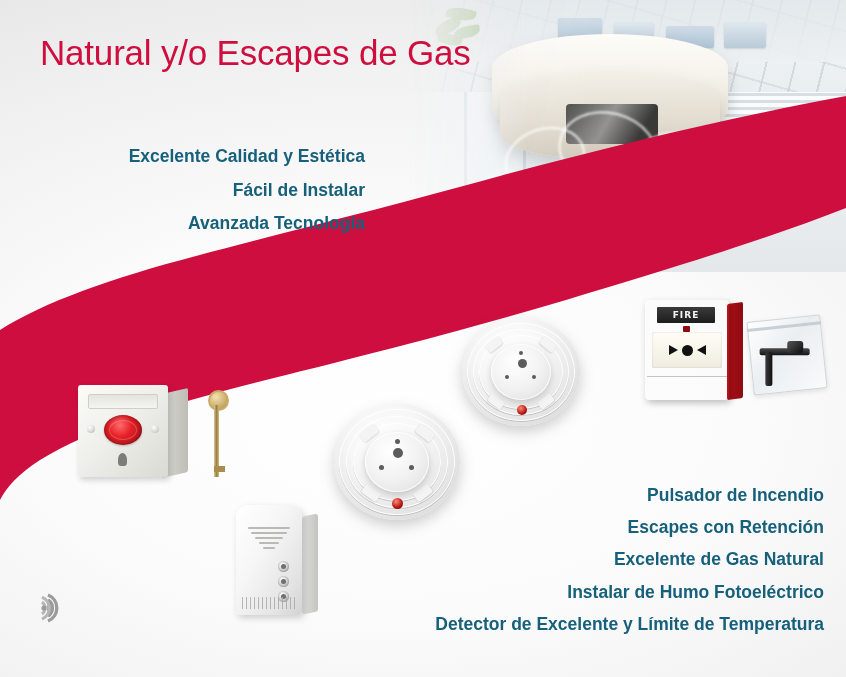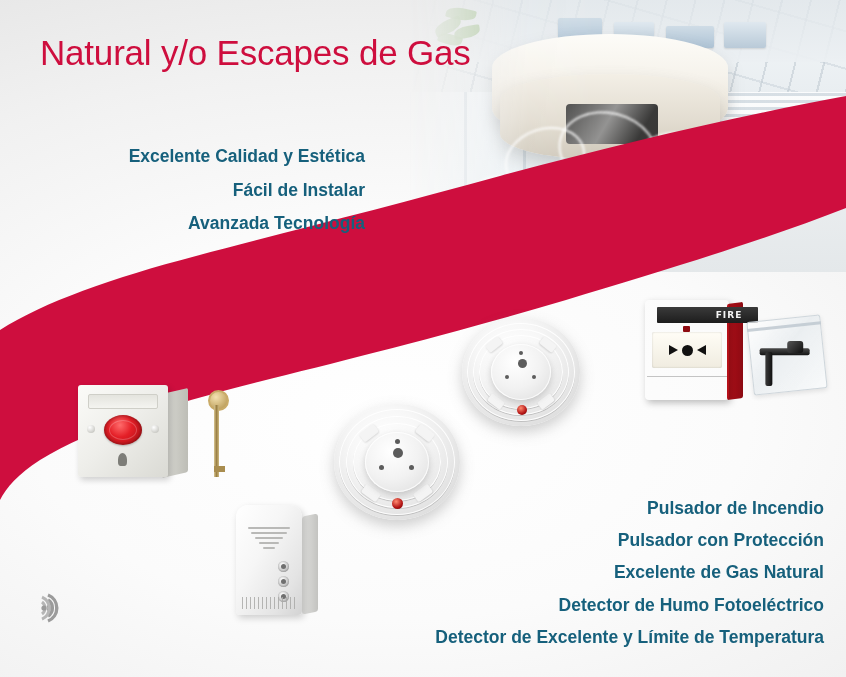--- a/index.html
+++ b/index.html
@@ -91,21 +91,21 @@
   #title .l2{display:block;padding-left:18px;}
 
   #bullets{
     position:absolute;left:20px;top:140px;width:345px;
     text-align:right;color:#16607c;
     font-size:17.5px;line-height:1.92;font-weight:600;
   }
 
   
   #products{
-    position:absolute;right:22px;bottom:24px;width:560px;
+    position:absolute;right:22px;bottom:37px;width:560px;
     text-align:right;color:#16607c;
     font-size:17.5px;line-height:1.84;font-weight:700;
   }
 
   
   #logo{position:absolute;left:14px;bottom:12px;width:108px;height:74px;}
   #logo-mark{position:absolute;left:22px;top:0;width:38px;height:34px;}
   #logo-text{
     position:absolute;left:0;bottom:2px;
     color:#d2003c;font-size:40px;font-weight:800;letter-spacing:-1.5px;
@@ -158,21 +158,21 @@
   #callpoint{position:absolute;left:645px;top:300px;width:98px;height:102px;}
   .cp-side{position:absolute;right:0;top:3px;width:16px;height:96px;border-radius:2px;
     background:linear-gradient(to right,#b8111a,#8b0a12);transform:skewY(-8deg);}
   .cp-face{position:absolute;left:0;top:0;width:84px;height:100px;border-radius:4px;
     background:linear-gradient(135deg,#f2ララ 0%,#e21b22 0%,#c9121a 55%,#a80d14 100%);
     box-shadow:2px 3px 7px rgba(0,0,0,.25);}
   .cp-label{position:absolute;left:12px;top:7px;width:58px;height:16px;border-radius:1px;
     background:linear-gradient(to bottom,#3a3a3a,#1d1d1d);
     color:#f4f4f4;font-size:9px;font-weight:800;letter-spacing:1px;
     display:flex;align-items:center;justify-content:center;
-    font-family:"DejaVu Sans", sans-serif;padding-left:43px;}
+    font-family:"DejaVu Sans", sans-serif;}
   .cp-panel{position:absolute;left:7px;top:32px;width:70px;height:36px;border-radius:2px;
     background:linear-gradient(to bottom,#fffdf6,#f0ece0);
     display:flex;align-items:center;justify-content:center;gap:4px;
     box-shadow:inset 0 0 2px rgba(0,0,0,.2);}
   .cp-notch{position:absolute;left:38px;top:26px;width:7px;height:6px;background:#8e0b11;border-radius:1px;}
   .arr{width:0;height:0;border-top:5px solid transparent;border-bottom:5px solid transparent;}
   .arr-r{border-left:9px solid #111;}
   .arr-l{border-right:9px solid #111;}
   .cp-core{width:11px;height:11px;border-radius:50%;background:#111;}
   .cp-seam{position:absolute;left:2px;top:76px;width:80px;height:1px;background:rgba(0,0,0,.22);}
@@ -258,23 +258,23 @@
   </div>
 
   <div id="bullets">
     <div>Excelente Calidad y Estética</div>
     <div>Fácil de Instalar</div>
     <div>Avanzada Tecnología</div>
   </div>
 
   <div id="products">
     <div>Pulsador de Incendio</div>
-    <div>Pulsador con Protección</div>
+    <div>Escapes con Retención</div>
     <div>Excelente de Gas Natural</div>
-    <div>Detector de Humo Fotoeléctrico</div>
+    <div>Instalar de Humo Fotoeléctrico</div>
     <div>Detector de Excelente y Límite de Temperatura</div>
   </div>
 
   <div id="panic">
     <div class="pb-side"></div>
     <div class="pb-face">
       <div class="pb-slot"></div>
       <div class="pb-btn"></div>
       <span class="pb-screw" style="left:9px;"></span>
       <span class="pb-screw" style="right:9px;"></span>

